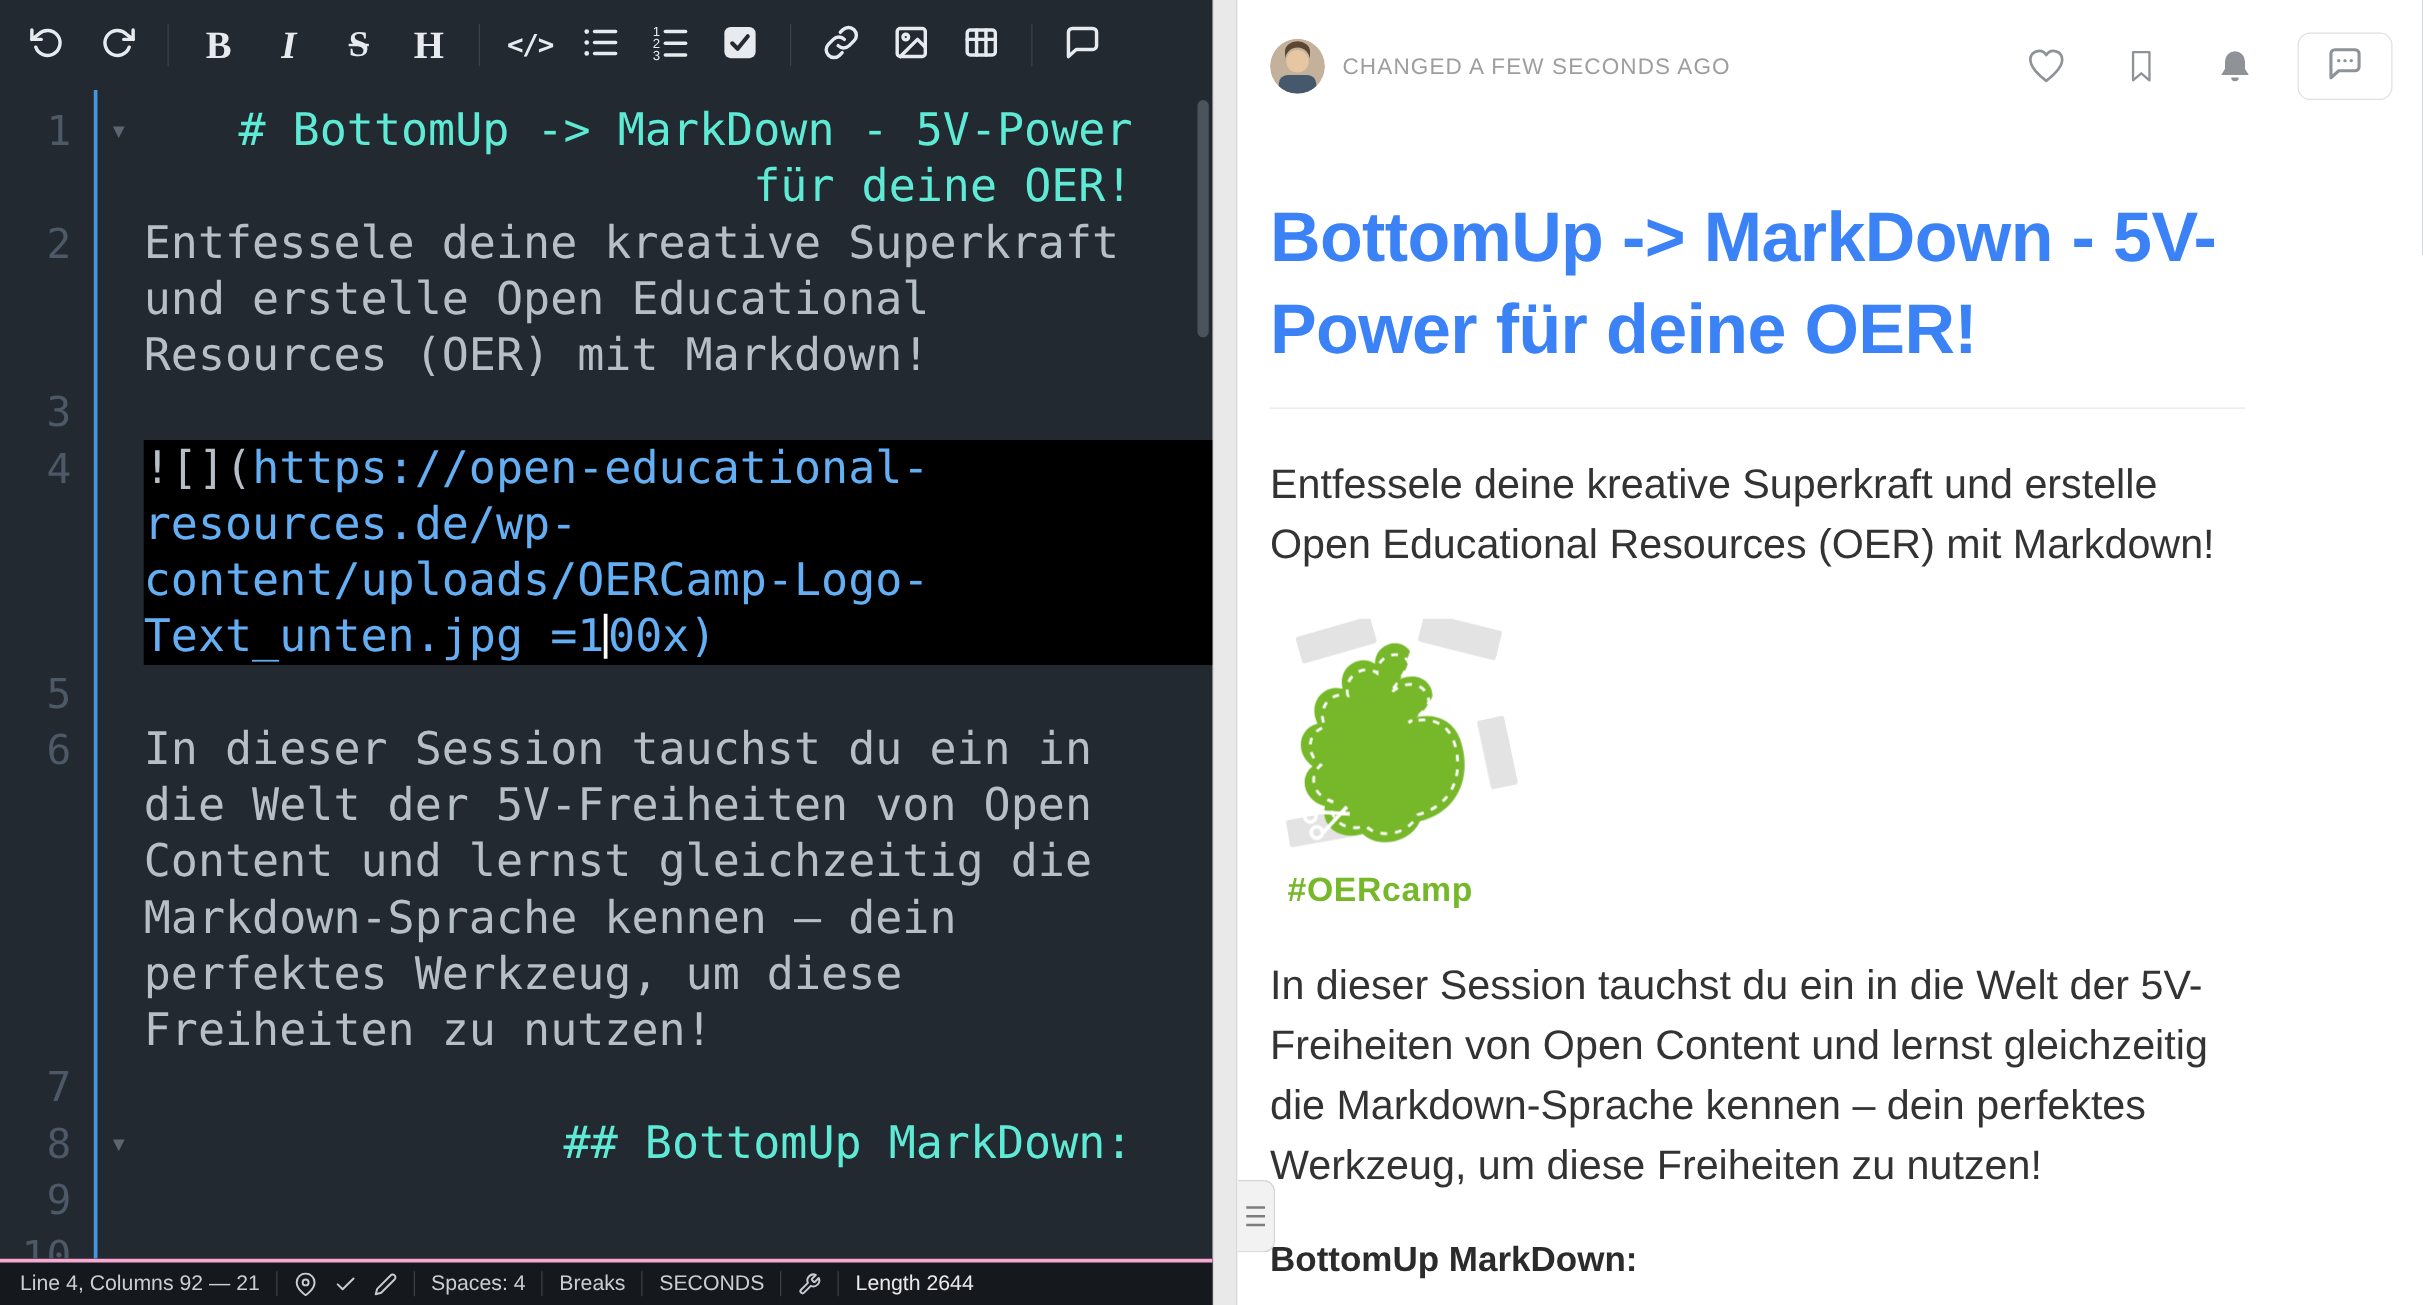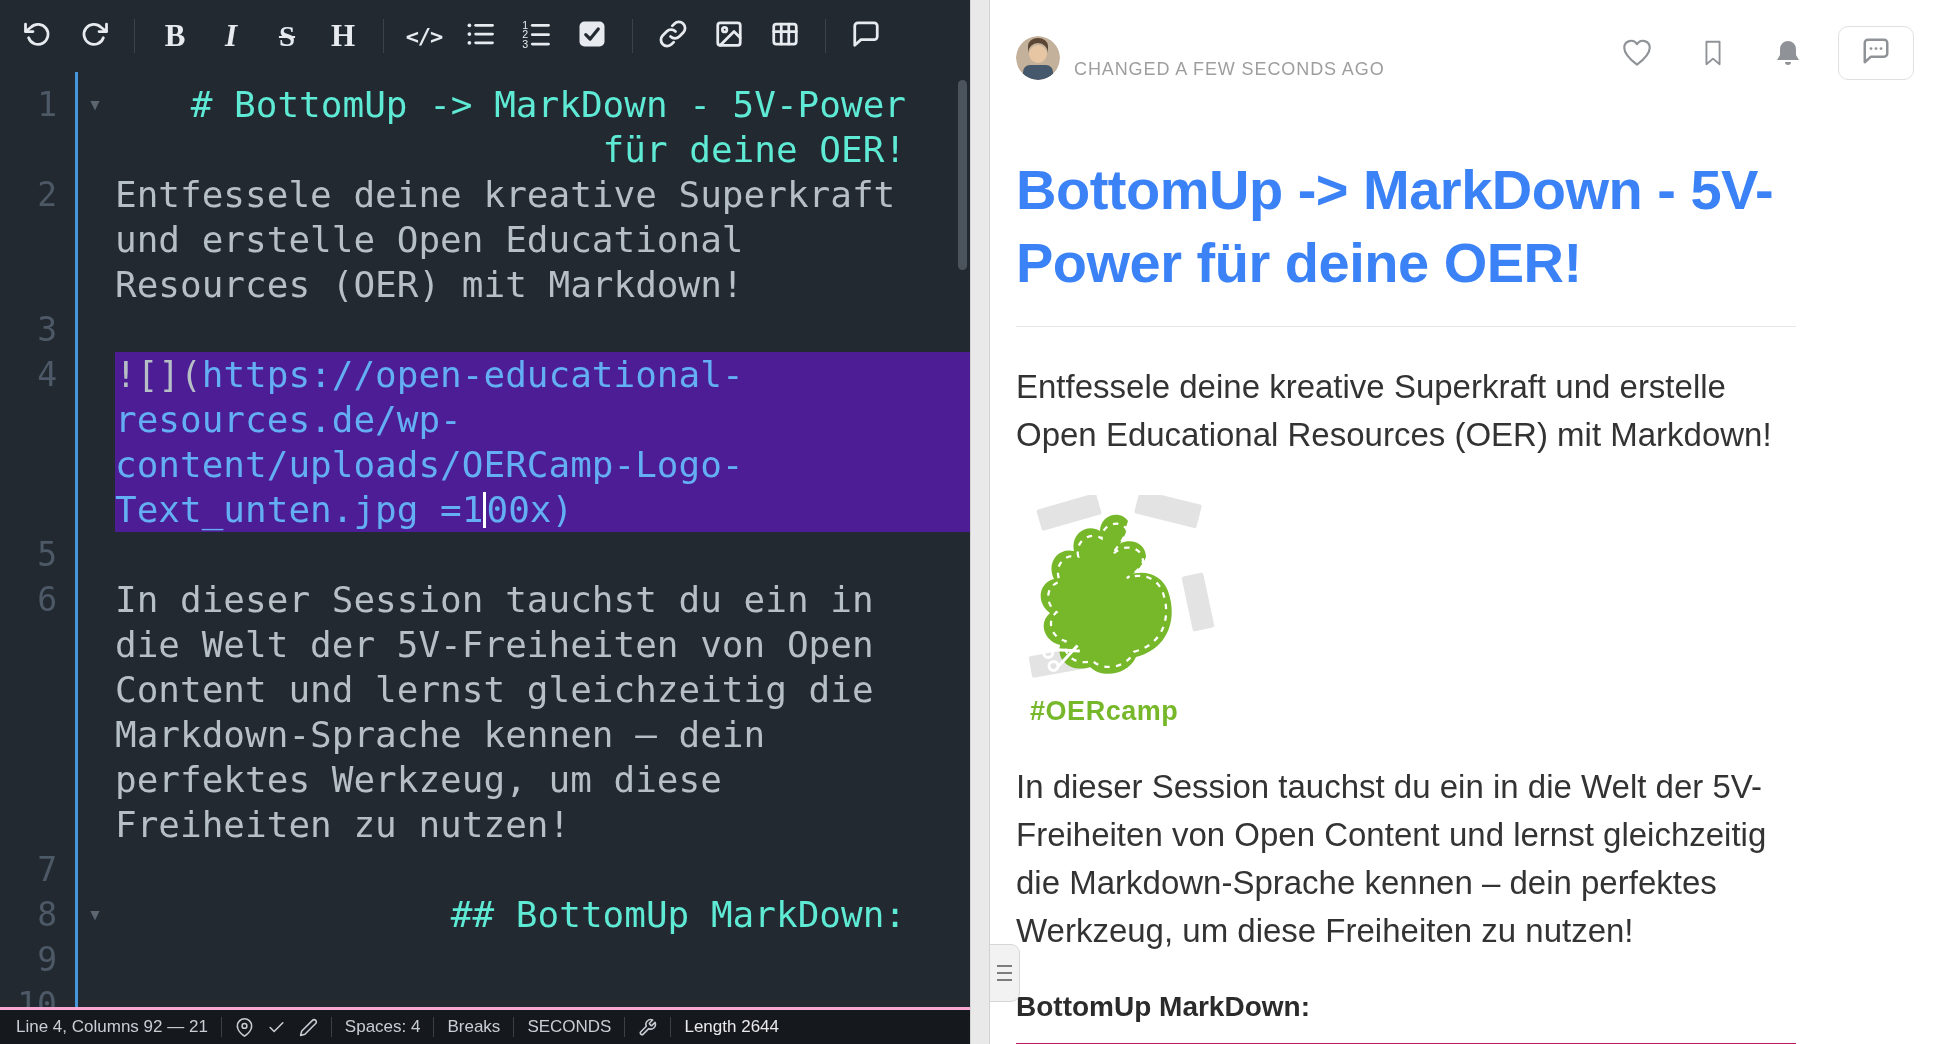--- a/index.html
+++ b/index.html
@@ -40,21 +40,21 @@
   .ln {
     width:75px; padding-right:18px; text-align:right; flex-shrink:0;
     color:#4d5966; font-size:33px;
   }
   .fold { width:40px; flex-shrink:0; color:#5c6670; font-size:24px; text-align:center; }
   .ctext { flex:1; padding-right:64px; color:#b6bec6; min-height:45px; }
   .ctext .heading, .heading { color:#5eead4; font-weight:400;text-align:right; }
   .ctext .link { color:#64aef3; }
   .ctext .punct { color:#b6bec6; }
   .strongline { color:#e9a052; font-weight:700; }
-  .code-line.active .ctext { background:#4c1d95; }
+  .code-line.active .ctext { background:#000000; }
   .cursor { display:inline-block; width:3px; height:36px; background:#ffffff; vertical-align:-6px; }
   .scroll-thumb {
     position:absolute; right:3px; top:8px; width:9px; height:190px;
     background:#4b545d; border-radius:5px;
   }
 
   
   .status-bar {
     height:37px; flex-shrink:0; background:#15191e; border-top:3px solid #f9a8d4;
     display:flex; align-items:center; padding:0 16px; gap:13px;
@@ -64,21 +64,21 @@
   .sb-icon { display:flex; align-items:center; cursor:pointer; }
   .sb-icon svg { stroke:#c6ccd2; fill:none; stroke-width:2; stroke-linecap:round; stroke-linejoin:round; }
   .sb-item { cursor:pointer; }
   .sb-length { color:#e8eaec; }
 
   
   .divider { width:20px; background:#e9e9e9; border-left:1px solid #d2d2d2; border-right:1px solid #d2d2d2; flex-shrink:0; }
 
   
   .preview-pane { flex:1; background:#fff; position:relative; overflow:hidden; }
-  .preview-header { display:flex; align-items:flex-end; padding:26px 24px 0 26px; }
+  .preview-header { display:flex; align-items:center; padding:26px 24px 0 26px; }
   .avatar { width:44px; height:44px; border-radius:50%; overflow:hidden; flex-shrink:0; cursor:pointer; }
   .meta-text { margin-left:14px; font-size:18px; color:#9e9e9e; letter-spacing:0.05em; font-weight:400; }
   .header-icons { margin-left:auto; display:flex; align-items:center; }
   .h-icon { margin-left:44px; display:flex; cursor:pointer; }
   .h-icon svg { stroke:#8f9397; fill:none; stroke-width:2; stroke-linecap:round; stroke-linejoin:round; }
   .comment-btn {
     margin-left:34px; width:76px; height:54px; border:1px solid #e0e0e0; border-radius:10px;
     background:#fff; display:flex; align-items:center; justify-content:center; cursor:pointer;
   }
   .comment-btn svg { stroke:#8f9397; fill:none; stroke-width:2; stroke-linecap:round; stroke-linejoin:round; }

